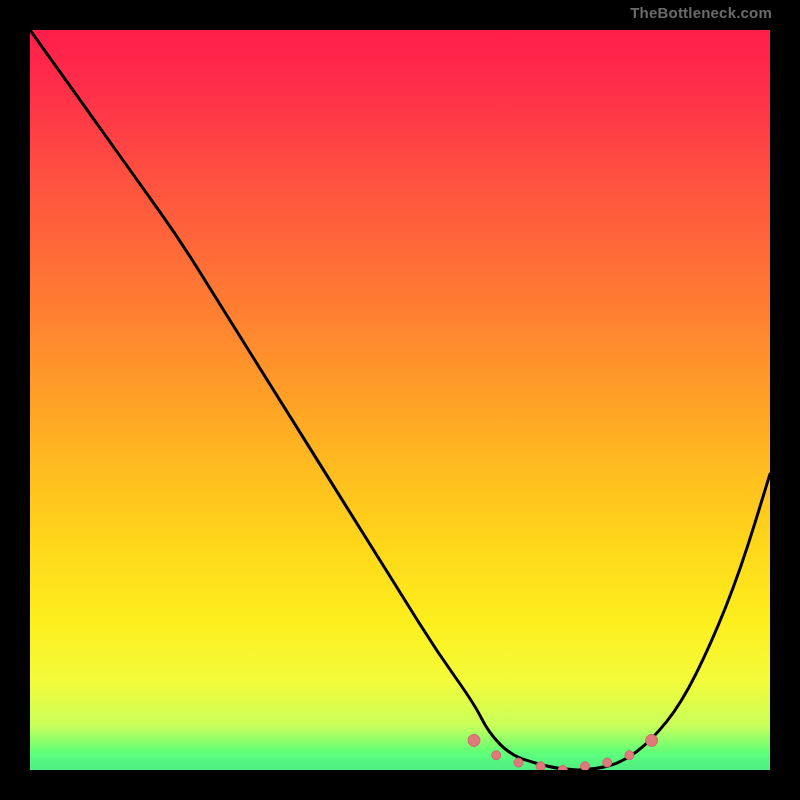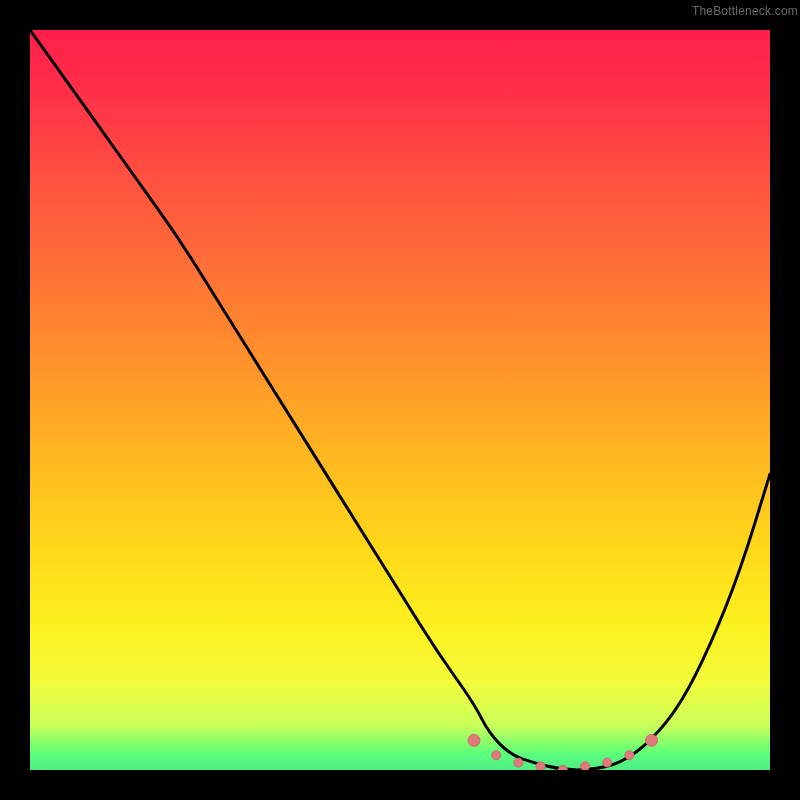--- a/index.html
+++ b/index.html
@@ -13,24 +13,24 @@
   }
   .frame {
     position: relative;
     width: 800px;
     height: 800px;
     background: #000;
   }
   .watermark {
     position: absolute;
     top: 4px;
-    right: 2px;
+    right: 28px;
     color: #6a6a6a;
-    font-size: 12px;
-    font-weight: 400;
+    font-size: 15px;
+    font-weight: 700;
     letter-spacing: 0.2px;
     z-index: 5;
   }
   .plot-area {
     position: absolute;
     left: 30px;
     top: 30px;
     width: 740px;
     height: 740px;
     overflow: hidden;

